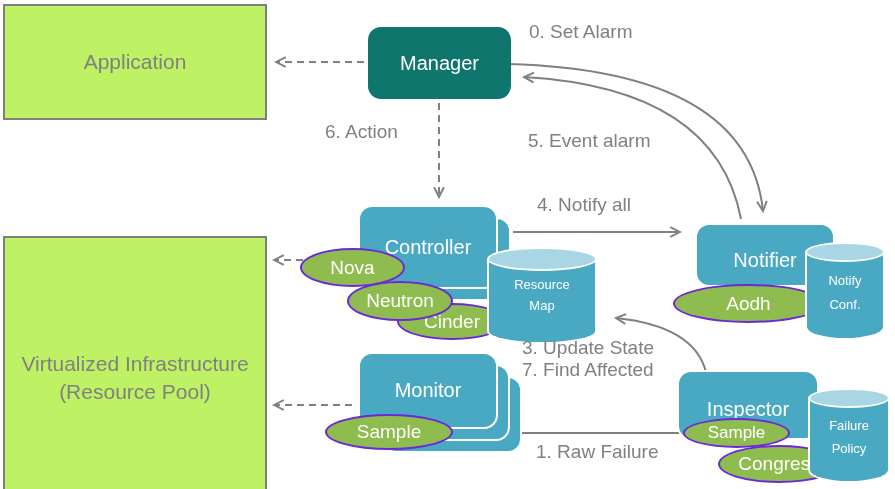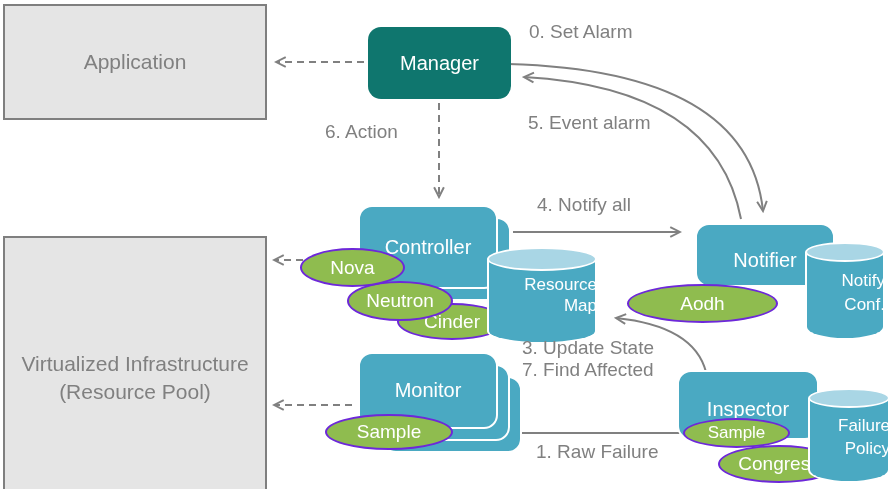--- a/index.html
+++ b/index.html
@@ -1,21 +1,21 @@
 <!DOCTYPE html>
 <html><head>
 <meta charset="utf-8">
 <style>
   * { margin:0; padding:0; box-sizing:border-box; }
   html,body { background:#ffffff; }
   body { font-family:"Liberation Sans", sans-serif; }
   #canvas { position:relative; width:895px; height:489px; background:#ffffff; overflow:hidden; }
 
   .plainbox {
-    position:absolute; background:#e5e5e5; border:2px solid #7f7f7f;
+    position:absolute; background:#bef264; border:2px solid #7f7f7f;
     color:#808080; display:flex; flex-direction:column; align-items:center; justify-content:center;
     text-align:center; font-size:21px; line-height:1.35; z-index:2;
   }
 
   .rrect {
     position:absolute; background:#4AA9C2; border:2px solid #ffffff; border-radius:14px;
     color:#ffffff; display:flex; align-items:center; justify-content:center;
     font-size:20px; z-index:3;
   }
   .rrect.gray { background:#0f766e; border:none; border-radius:13px; z-index:3; }
@@ -29,22 +29,22 @@
   .cyl .cbody {
     position:absolute; left:0; right:0; bottom:0; background:#4AA9C2;
     border:2px solid #ffffff; border-top:none;
     border-radius:0 0 50% 50% / 0 0 13px 13px;
   }
   .cyl .ctop {
     position:absolute; left:0; right:0; top:0; background:#A9D6E5;
     border:2px solid #ffffff; border-radius:50%;
   }
   .cyl .clabel {
-    position:absolute; left:0; right:0; text-align:right;
-    color:#ffffff; font-size:17px; line-height:21px;
+    position:absolute; left:0; right:0; text-align:center;
+    color:#ffffff; font-size:13px; line-height:21px;
   }
 
   .flabel {
     position:absolute; color:#808080; font-size:19px; white-space:nowrap; z-index:9;
   }
 
   svg.connectors { position:absolute; left:0; top:0; z-index:1; }
   path.dash  { stroke:#808080; stroke-width:2; fill:none; stroke-dasharray:7 5; }
   path.solid { stroke:#808080; stroke-width:2; fill:none; }
 </style>
@@ -103,21 +103,21 @@
     <div class="ctop" style="height:24px;"></div>
     <div class="clabel" style="top:27px;">
       <div>Resource</div>
       <div>Map</div>
     </div>
   </div>
 
   <div class="rrect" style="left:695px; top:223px; width:140px; height:64px; padding-top:10px; z-index:4;">
     <span>Notifier</span>
   </div>
-  <div class="ell" style="left:627px; top:284px; width:151px; height:39px; z-index:5;">
+  <div class="ell" style="left:673px; top:284px; width:151px; height:39px; z-index:5;">
     <span>Aodh</span>
   </div>
   <div class="cyl" style="left:805px; top:242px; width:80px; height:98px; z-index:6;">
     <div class="cbody" style="top:10px;"></div>
     <div class="ctop" style="height:20px;"></div>
     <div class="clabel" style="top:27px; line-height:24px;">
       <div>Notify</div>
       <div>Conf.</div>
     </div>
   </div>
@@ -144,19 +144,19 @@
     <div class="cbody" style="top:10px;"></div>
     <div class="ctop" style="height:20px;"></div>
     <div class="clabel" style="top:26px; line-height:23px;">
       <div>Failure</div>
       <div>Policy</div>
     </div>
   </div>
 
   <div class="flabel" style="left:529px; top:21px;">0. Set Alarm</div>
   <div class="flabel" style="left:325px; top:121px;">6. Action</div>
-  <div class="flabel" style="left:528px; top:112px;">5. Event alarm</div>
+  <div class="flabel" style="left:528px; top:130px;">5. Event alarm</div>
   <div class="flabel" style="left:537px; top:194px;">4. Notify all</div>
   <div class="flabel" style="left:522px; top:337px;">3. Update State</div>
   <div class="flabel" style="left:522px; top:359px;">7. Find Affected</div>
   <div class="flabel" style="left:536px; top:441px;">1. Raw Failure</div>
 
 </div>
 
 </body></html>

